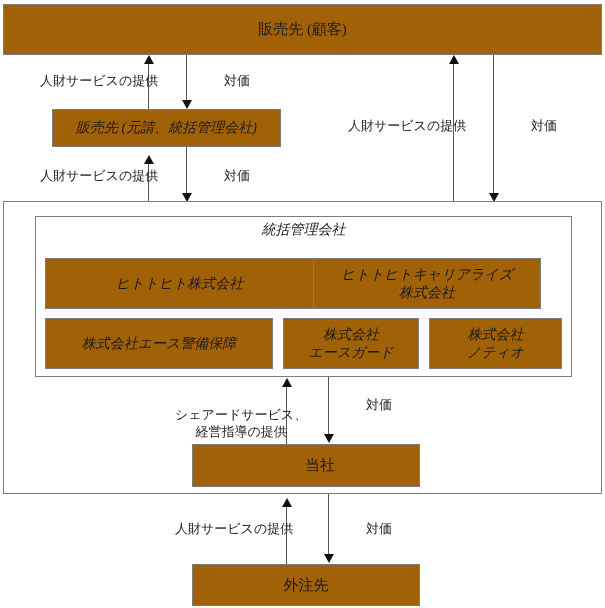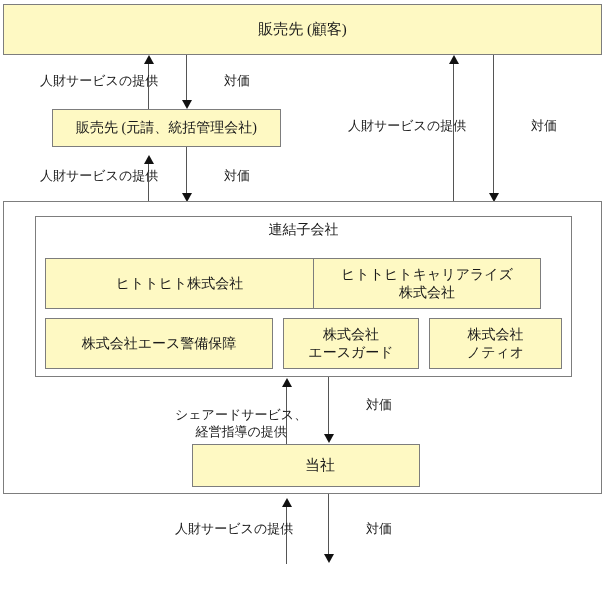--- a/index.html
+++ b/index.html
@@ -14,21 +14,21 @@
   #diagram {
     position: relative;
     width: 605px;
     height: 608px;
     background: #ffffff;
     overflow: hidden;
   }
   .box {
     position: absolute;
     border: 1px solid #7d7d7d;
-    background: #fef9c3;
+    background: #a16207;
     box-sizing: border-box;
     display: flex;
     align-items: center;
     justify-content: center;
     text-align: center;
     line-height: 1.25;
   }
   .group-box {
     position: absolute;
     border: 1px solid #7d7d7d;
@@ -55,21 +55,21 @@
     position: absolute;
     width: 0;
     height: 0;
     border-left: 5px solid transparent;
     border-right: 5px solid transparent;
   }
   .arrow-up { border-bottom: 9px solid #111111; }
   .arrow-down { border-top: 9px solid #111111; }
 
   .fs15 { font-size: 15px; }
-  .fs14 { font-size: 14px; }
+  .fs14 { font-size: 14px; font-style: italic; }
   .fs13 { font-size: 13px; margin-left: 28px; }
 </style>
 </head>
 <body>
 
 <div id="diagram">
 
   <div class="box fs15" style="left:3px; top:4px; width:599px; height:51px;">
     <span>販売先 (顧客)</span>
   </div>
@@ -114,21 +114,21 @@
     <span>人財サービスの提供</span>
   </div>
   <div class="edge-label fs13" style="left:503px; top:118px;">
     <span>対価</span>
   </div>
 
   <div class="group-box" style="left:3px; top:201px; width:599px; height:293px;"></div>
 
   <div class="group-box" style="left:35px; top:216px; width:537px; height:161px;"></div>
   <div class="group-label fs14" style="left:35px; top:221px; width:537px;">
-    <span>連結子会社</span>
+    <span>統括管理会社</span>
   </div>
 
   <div class="box fs14" style="left:45px; top:258px; width:269px; height:51px;">
     <span>ヒトトヒト株式会社</span>
   </div>
 
   <div class="box fs14" style="left:313px; top:258px; width:228px; height:51px; white-space:pre-line;">
     <span>ヒトトヒトキャリアライズ
 株式会社</span>
   </div>
@@ -171,14 +171,17 @@
   <div class="vline" style="left:328px; top:494px; height:62px;"></div>
   <div class="arrow-down" style="left:324px; top:554px;"></div>
 
   <div class="edge-label fs13" style="left:147px; top:521px;">
     <span>人財サービスの提供</span>
   </div>
   <div class="edge-label fs13" style="left:338px; top:521px;">
     <span>対価</span>
   </div>
 
+  <div class="box fs15" style="left:192px; top:564px; width:228px; height:42px;">
+    <span>外注先</span>
+  </div>
 
 </div>
 
 </body></html>

